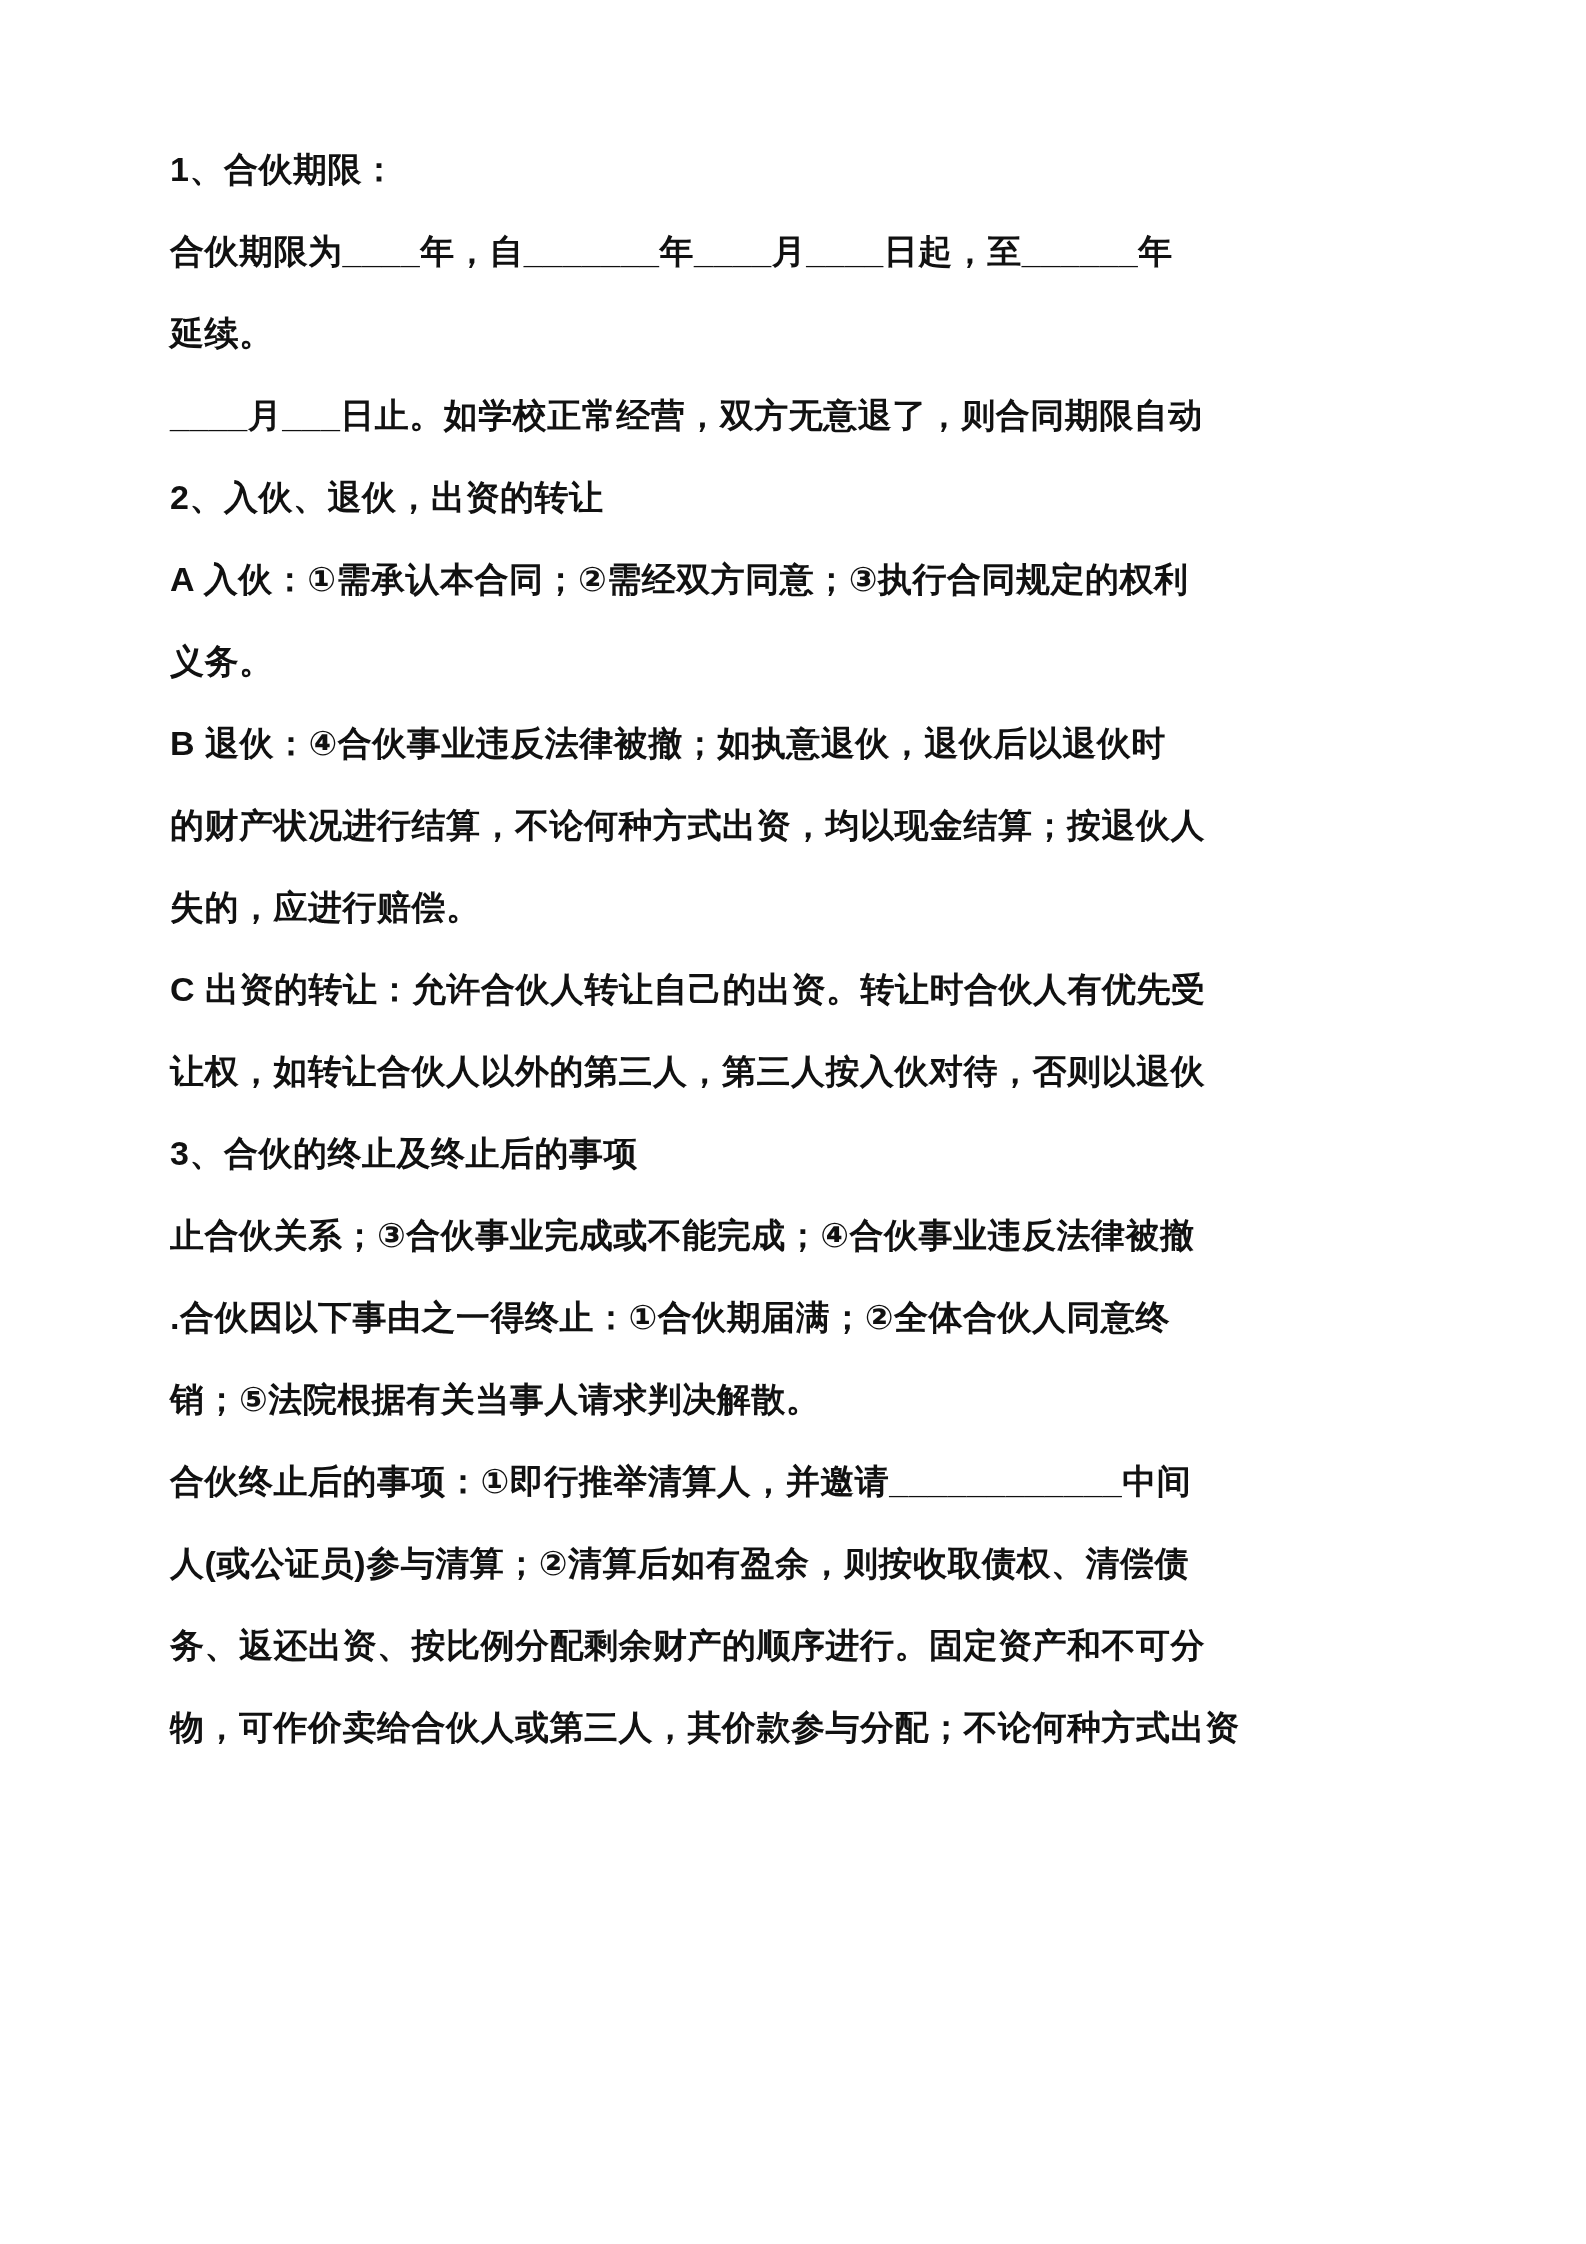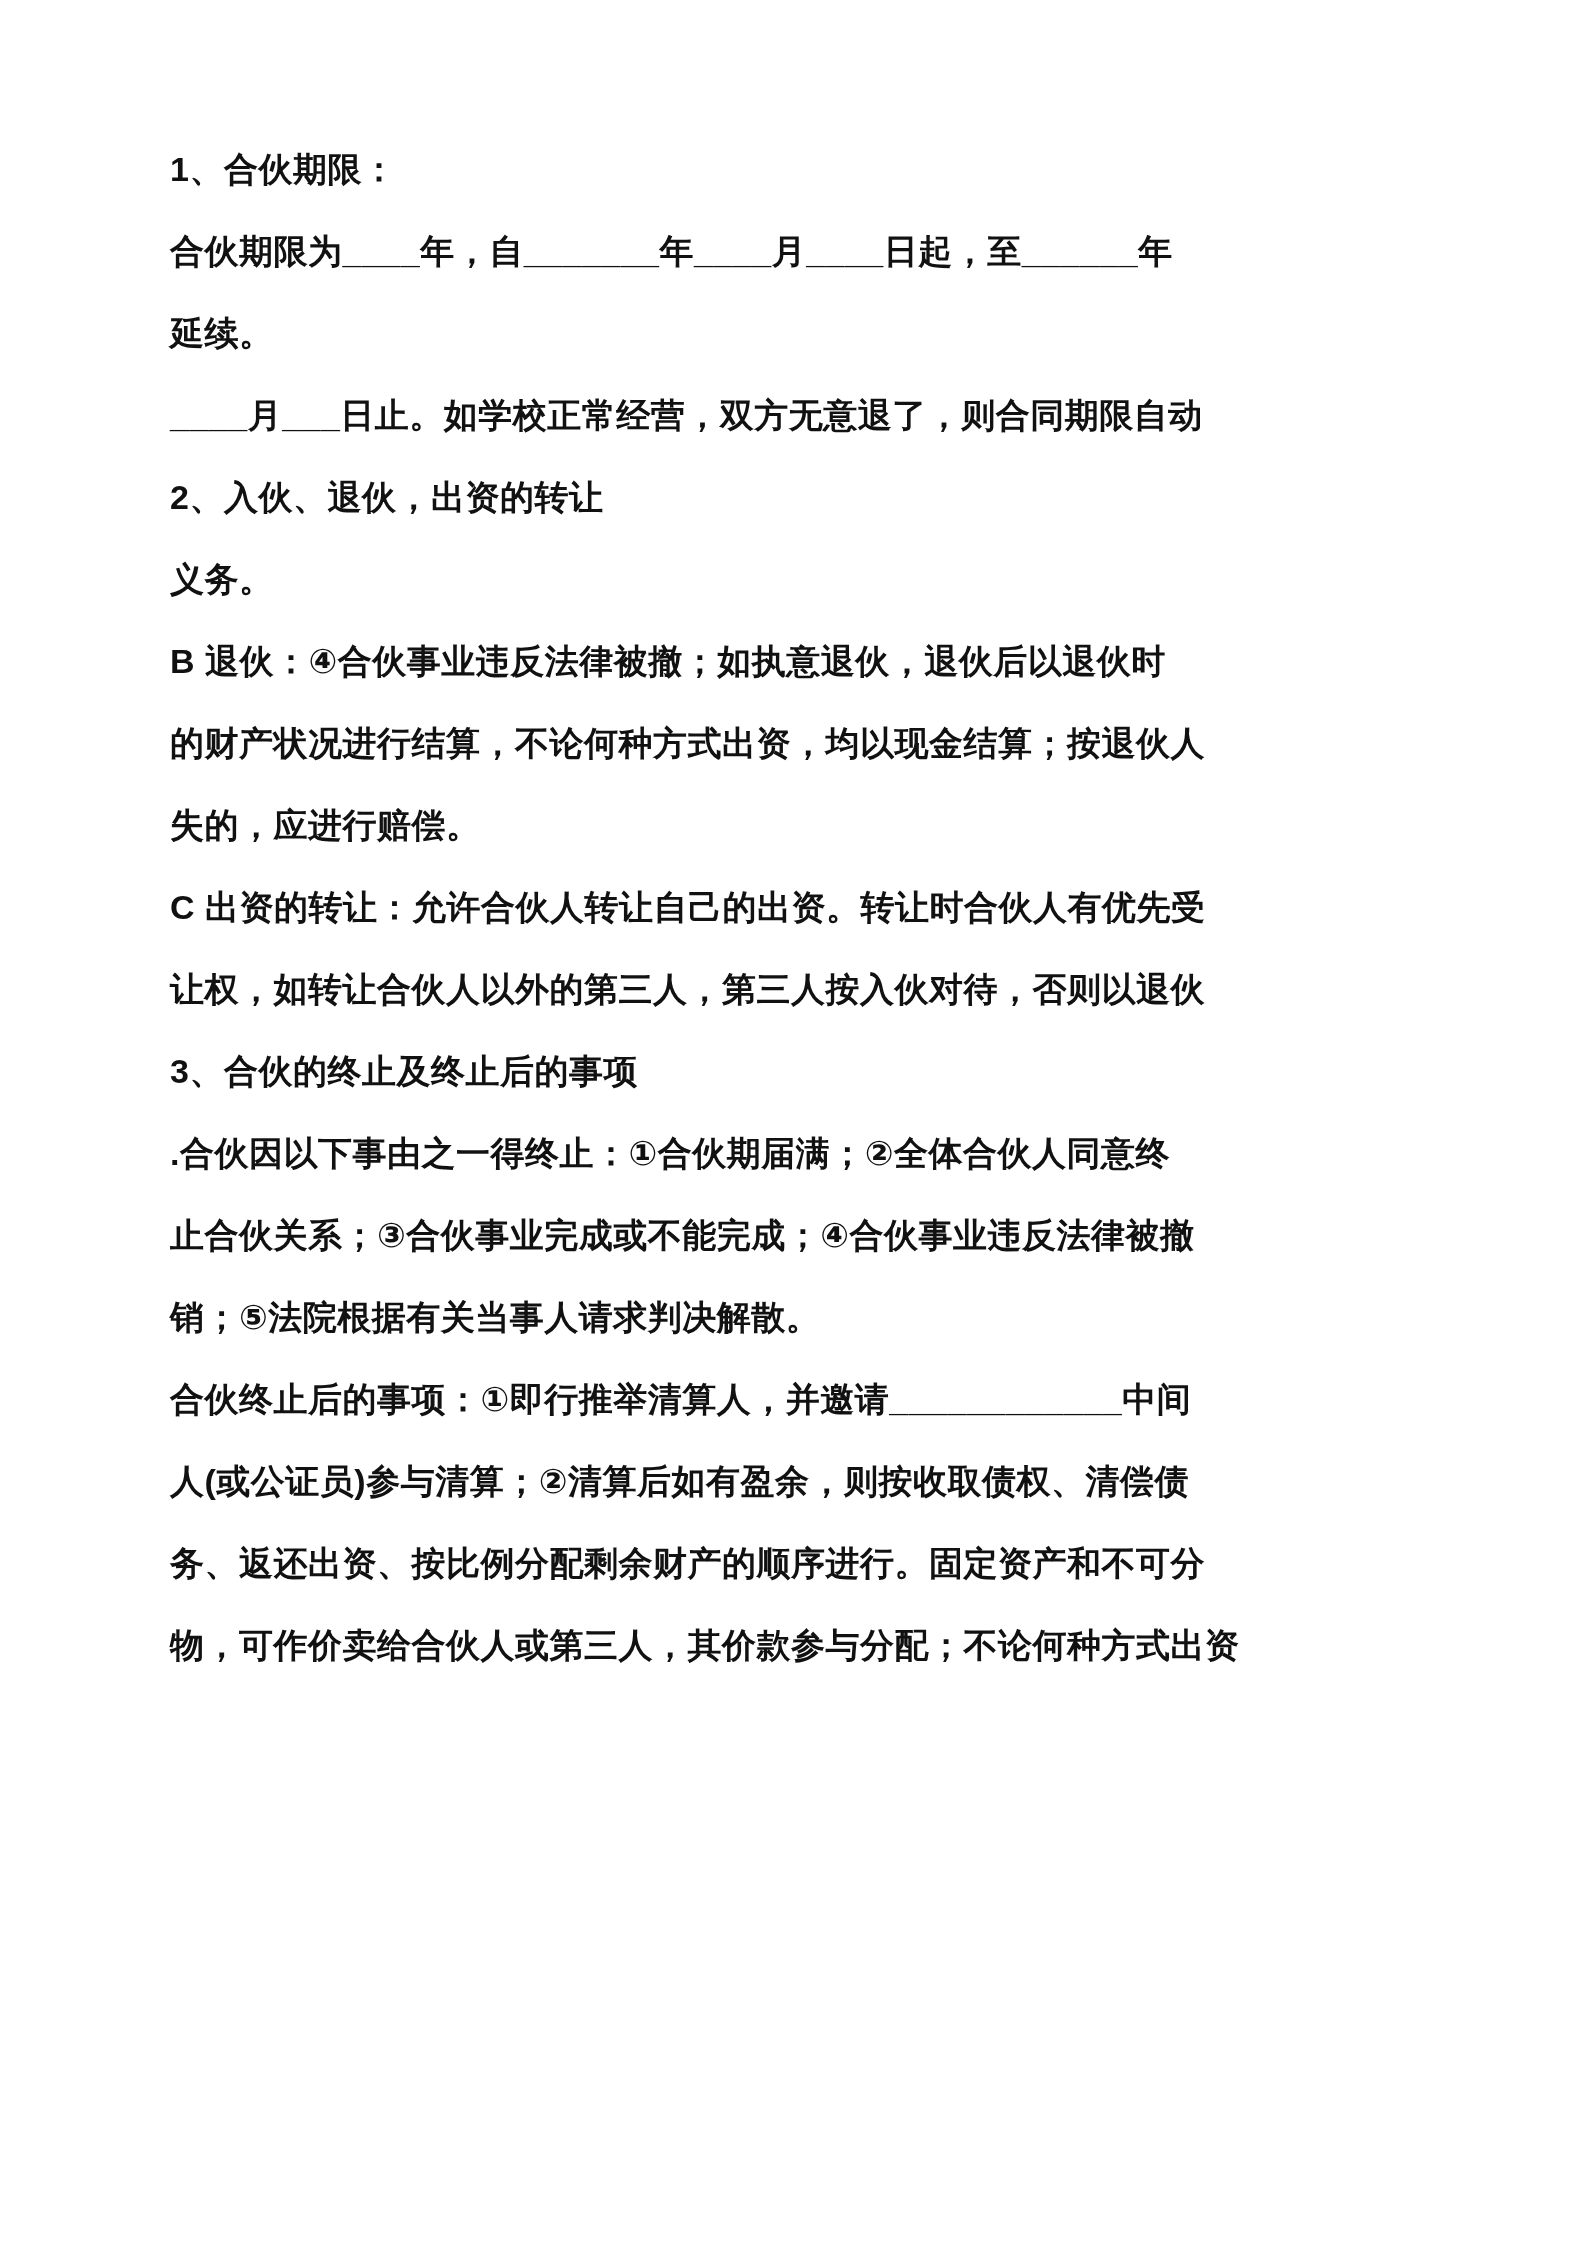--- a/index.html
+++ b/index.html
@@ -35,28 +35,29 @@
 </head>
 <body>
 
 <div class="page">
   <div class="doc-body">
     <div class="doc-line">1、合伙期限：</div>
     <div class="doc-line">合伙期限为____年，自_______年____月____日起，至______年</div>
     <div class="doc-line">延续。</div>
     <div class="doc-line">____月___日止。如学校正常经营，双方无意退了，则合同期限自动</div>
     <div class="doc-line">2、入伙、退伙，出资的转让</div>
+    <div class="doc-line">A 入伙：①需承认本合同；②需经双方同意；③执行合同规定的权利</div>
     <div class="doc-line">义务。</div>
     <div class="doc-line">B 退伙：④合伙事业违反法律被撤；如执意退伙，退伙后以退伙时</div>
     <div class="doc-line">的财产状况进行结算，不论何种方式出资，均以现金结算；按退伙人</div>
     <div class="doc-line">失的，应进行赔偿。</div>
     <div class="doc-line">C 出资的转让：允许合伙人转让自己的出资。转让时合伙人有优先受</div>
     <div class="doc-line">让权，如转让合伙人以外的第三人，第三人按入伙对待，否则以退伙</div>
     <div class="doc-line">3、合伙的终止及终止后的事项</div>
+    <div class="doc-line">止合伙关系；③合伙事业完成或不能完成；④合伙事业违反法律被撤</div>
     <div class="doc-line">.合伙因以下事由之一得终止：①合伙期届满；②全体合伙人同意终</div>
-    <div class="doc-line">止合伙关系；③合伙事业完成或不能完成；④合伙事业违反法律被撤</div>
     <div class="doc-line">销；⑤法院根据有关当事人请求判决解散。</div>
     <div class="doc-line">合伙终止后的事项：①即行推举清算人，并邀请____________中间</div>
     <div class="doc-line">人(或公证员)参与清算；②清算后如有盈余，则按收取债权、清偿债</div>
     <div class="doc-line">务、返还出资、按比例分配剩余财产的顺序进行。固定资产和不可分</div>
     <div class="doc-line">物，可作价卖给合伙人或第三人，其价款参与分配；不论何种方式出资</div>
   </div>
 </div>
 
 </body></html>

